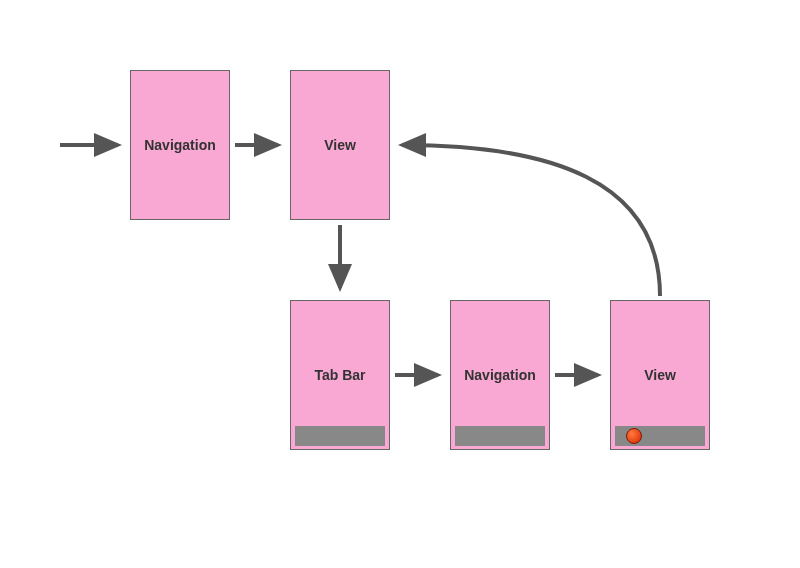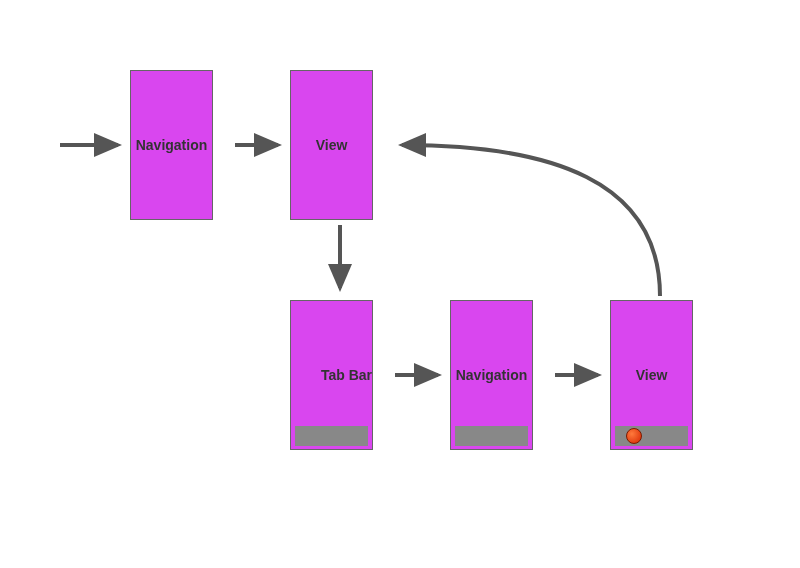--- a/index.html
+++ b/index.html
@@ -7,23 +7,23 @@
     padding: 0;
     width: 800px;
     height: 568px;
     background: #ffffff;
     font-family: Arial, Helvetica, sans-serif;
     position: relative;
     overflow: hidden;
   }
   .node {
     position: absolute;
-    width: 83px;
+    width: 100px;
     height: 150px;
-    background: #d946ef;
+    background: #f9a8d4;
     border: 1px solid #666666;
     box-sizing: border-box;
     display: flex;
     align-items: center;
     justify-content: center;
     font-size: 14px;
     font-weight: bold;
     color: #333333;
   }
   .tab-strip {
@@ -58,21 +58,21 @@
 <body>
 
 <div class="node" style="left:130px; top:70px;">
   <span>Navigation</span>
 </div>
 
 <div class="node" style="left:290px; top:70px;">
   <span>View</span>
 </div>
 
-<div class="node" style="left:290px; top:300px;justify-content:flex-end;">
+<div class="node" style="left:290px; top:300px;">
   <span>Tab Bar</span>
   <div class="tab-strip"></div>
 </div>
 
 <div class="node" style="left:450px; top:300px;">
   <span>Navigation</span>
   <div class="tab-strip"></div>
 </div>
 
 <div class="node" style="left:610px; top:300px;">

